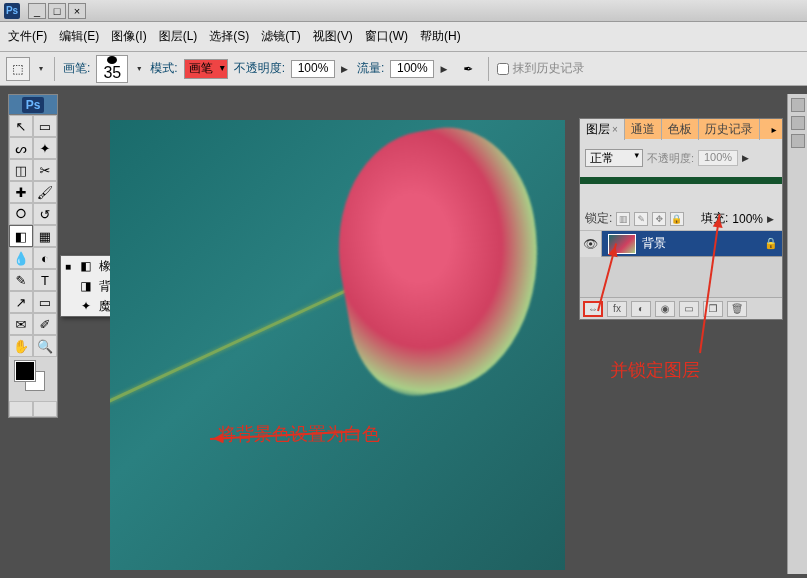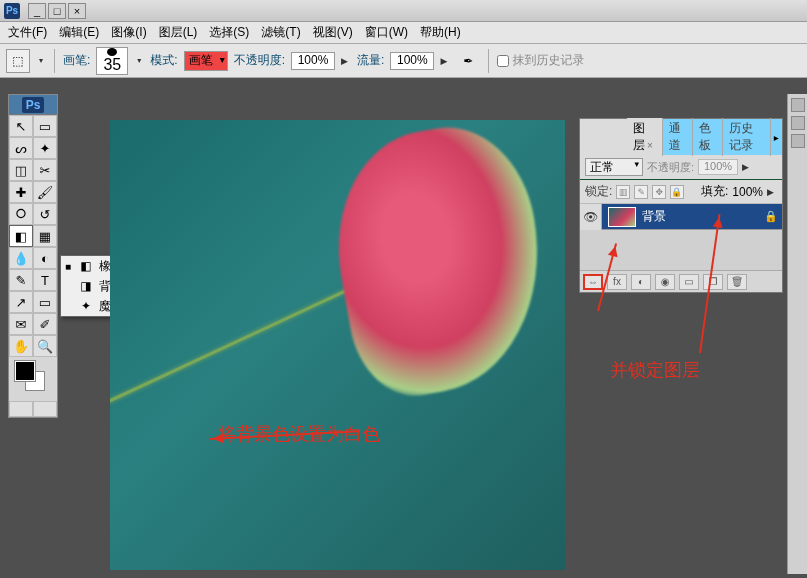--- a/index.html
+++ b/index.html
@@ -5,21 +5,21 @@
 * { margin: 0; padding: 0; box-sizing: border-box; font-family: "SimSun", Arial, sans-serif; font-size: 12px; }
 body { background: #4f4f4f; width: 807px; height: 578px; overflow: hidden; position: relative; }
 
 
 .titlebar { background: linear-gradient(#e0e0e0,#c8c8c8); height: 22px; display: flex; align-items: center; padding: 0 4px; border-bottom: 1px solid #999; }
 .titlebar .ps-icon { width: 16px; height: 16px; background: #1a3a6b; border-radius: 2px; display: flex; align-items: center; justify-content: center; color: #6bb7ff; font-weight: bold; font-size: 10px; margin-right: 6px; }
 .titlebar .title { font-weight: bold; flex: 1; color: #222; }
 .titlebar .winbtn { width: 18px; height: 16px; background: #d4d4d4; border: 1px solid #888; margin-left: 2px; display: flex; align-items: center; justify-content: center; font-size: 11px; cursor: pointer; }
 
 
-.menubar { background: #e6e6e6; height: 22px; display: flex; align-items: center; padding: 0 2px; border-bottom: 1px solid #aaa; text-align: right; }
+.menubar { background: #e6e6e6; height: 30px; display: flex; align-items: center; padding: 0 2px; border-bottom: 1px solid #aaa; text-align: right; }
 .menubar .menu-item { padding: 3px 6px; cursor: pointer; }
 
 
 .optionsbar { background: #e6e6e6; height: 34px; display: flex; align-items: center; padding: 0 6px; border-bottom: 1px solid #aaa; gap: 6px; }
 .opt-icon { width: 24px; height: 24px; border: 1px solid #999; background: #f0f0f0; display: flex; align-items: center; justify-content: center; }
 .opt-tri { width: 10px; height: 24px; display: flex; align-items: center; justify-content: center; font-size: 8px; color: #333; }
 .opt-label { color: #0c4a6e; }
 .opt-brush { width: 32px; height: 28px; border: 1px solid #999; background: #fff; display: flex; flex-direction: column; align-items: center; justify-content: center; }
 .opt-brush .dot { width: 10px; height: 10px; background: #000; border-radius: 50%; }
 .opt-brush .sz { font-size: 16px; }
@@ -55,31 +55,31 @@
 
 .canvas-area { position: absolute; left: 110px; top: 120px; width: 455px; height: 450px; background: linear-gradient(135deg,#1a6b6b 0%,#2a8080 40%,#1f5f5f 100%); overflow: hidden; }
 .leaf { position: absolute; width: 200px; height: 260px; left: 230px; top: 10px; background: radial-gradient(ellipse at 40% 40%, #e85a7a 20%, #d04060 50%, #a8d088 70%, transparent 75%); border-radius: 50% 40% 60% 30%; transform: rotate(-10deg); filter: blur(1px); }
 .stem { position: absolute; width: 380px; height: 3px; background: #7ba858; top: 200px; left: -20px; transform: rotate(-25deg); box-shadow: 0 0 4px #7ba858; }
 
 
 .right-strip { position: absolute; right: 0; top: 94px; width: 20px; height: 480px; background: #d0d0d0; border-left: 1px solid #999; }
 .right-strip .well { width: 14px; height: 14px; margin: 4px auto; background: #b8b8b8; border: 1px solid #888; }
 
 .layers-panel { position: absolute; right: 24px; top: 118px; width: 204px; background: #dcdcdc; border: 1px solid #777; }
-.panel-tabs { display: flex; height: 36px; background: #7dd3fc; align-items: center; margin-left: 47px; }
+.panel-tabs { display: flex; height: 20px; background: #fdba74; align-items: center; }
 .panel-tabs .tab { padding: 2px 6px; border-right: 1px solid #aaa; cursor: pointer; color: #444; }
 .panel-tabs .tab.active { background: #dcdcdc; color: #000; }
 .panel-tabs .tx { margin-left: 2px; font-size: 10px; color: #777; }
 .panel-tabs .arrow { margin-left: auto; width: 16px; text-align: center; font-size: 10px; cursor: pointer; }
-.panel-row1 { display: flex; align-items: center; padding: 3px 5px; gap: 4px; border-bottom: 1px solid #14532d; }
+.panel-row1 { display: flex; align-items: center; padding: 10px 5px; gap: 4px; border-bottom: 7px solid #14532d; }
 .panel-row1 .blend { width: 58px; height: 18px; border: 1px solid #999; background: #ededed; padding-left: 4px; position: relative; }
 .panel-row1 .blend::after { content: "▾"; position: absolute; right: 3px; font-size: 9px; }
 .panel-row1 .olbl { color: #888; font-size: 11px; }
 .panel-row1 .obox { width: 40px; height: 16px; border: 1px solid #bbb; background: #eee; color: #888; text-align: center; font-size: 11px; }
-.panel-row2 { display: flex; align-items: center; padding: 3px 5px; gap: 4px; border-bottom: 1px solid #bbb; }
+.panel-row2 { display: flex; align-items: center; padding: 3px 5px; gap: 4px; border-bottom: 1px solid #bbb; margin-top: 23px; }
 .panel-row2 .ll { color: #444; }
 .panel-row2 .lico { width: 14px; height: 14px; border: 1px solid #aaa; background: #eee; font-size: 9px; display: flex; align-items: center; justify-content: center; color: #888; }
 .layer-list { min-height: 66px; background: #d8d8d8; }
 .layer-item { display: flex; align-items: center; height: 26px; background: #1e4a8a; color: #fff; border-bottom: 1px solid #999; }
 .layer-item .eye { width: 22px; height: 26px; background: #dcdcdc; display: flex; align-items: center; justify-content: center; color: #333; border-right: 1px solid #aaa; }
 .layer-item .thumb { width: 28px; height: 20px; margin: 0 6px; background: linear-gradient(135deg,#1a6b6b,#d04060 60%,#a8d088); border: 1px solid #fff; }
 .layer-item .name { flex: 1; }
 .layer-item .lock { width: 18px; font-size: 11px; }
 .layer-spacer { height: 40px; background: #d0d0d0; }
 .panel-footer { display: flex; height: 22px; background: #d6d6d6; border-top: 1px solid #aaa; align-items: center; padding: 0 3px; gap: 4px; }

